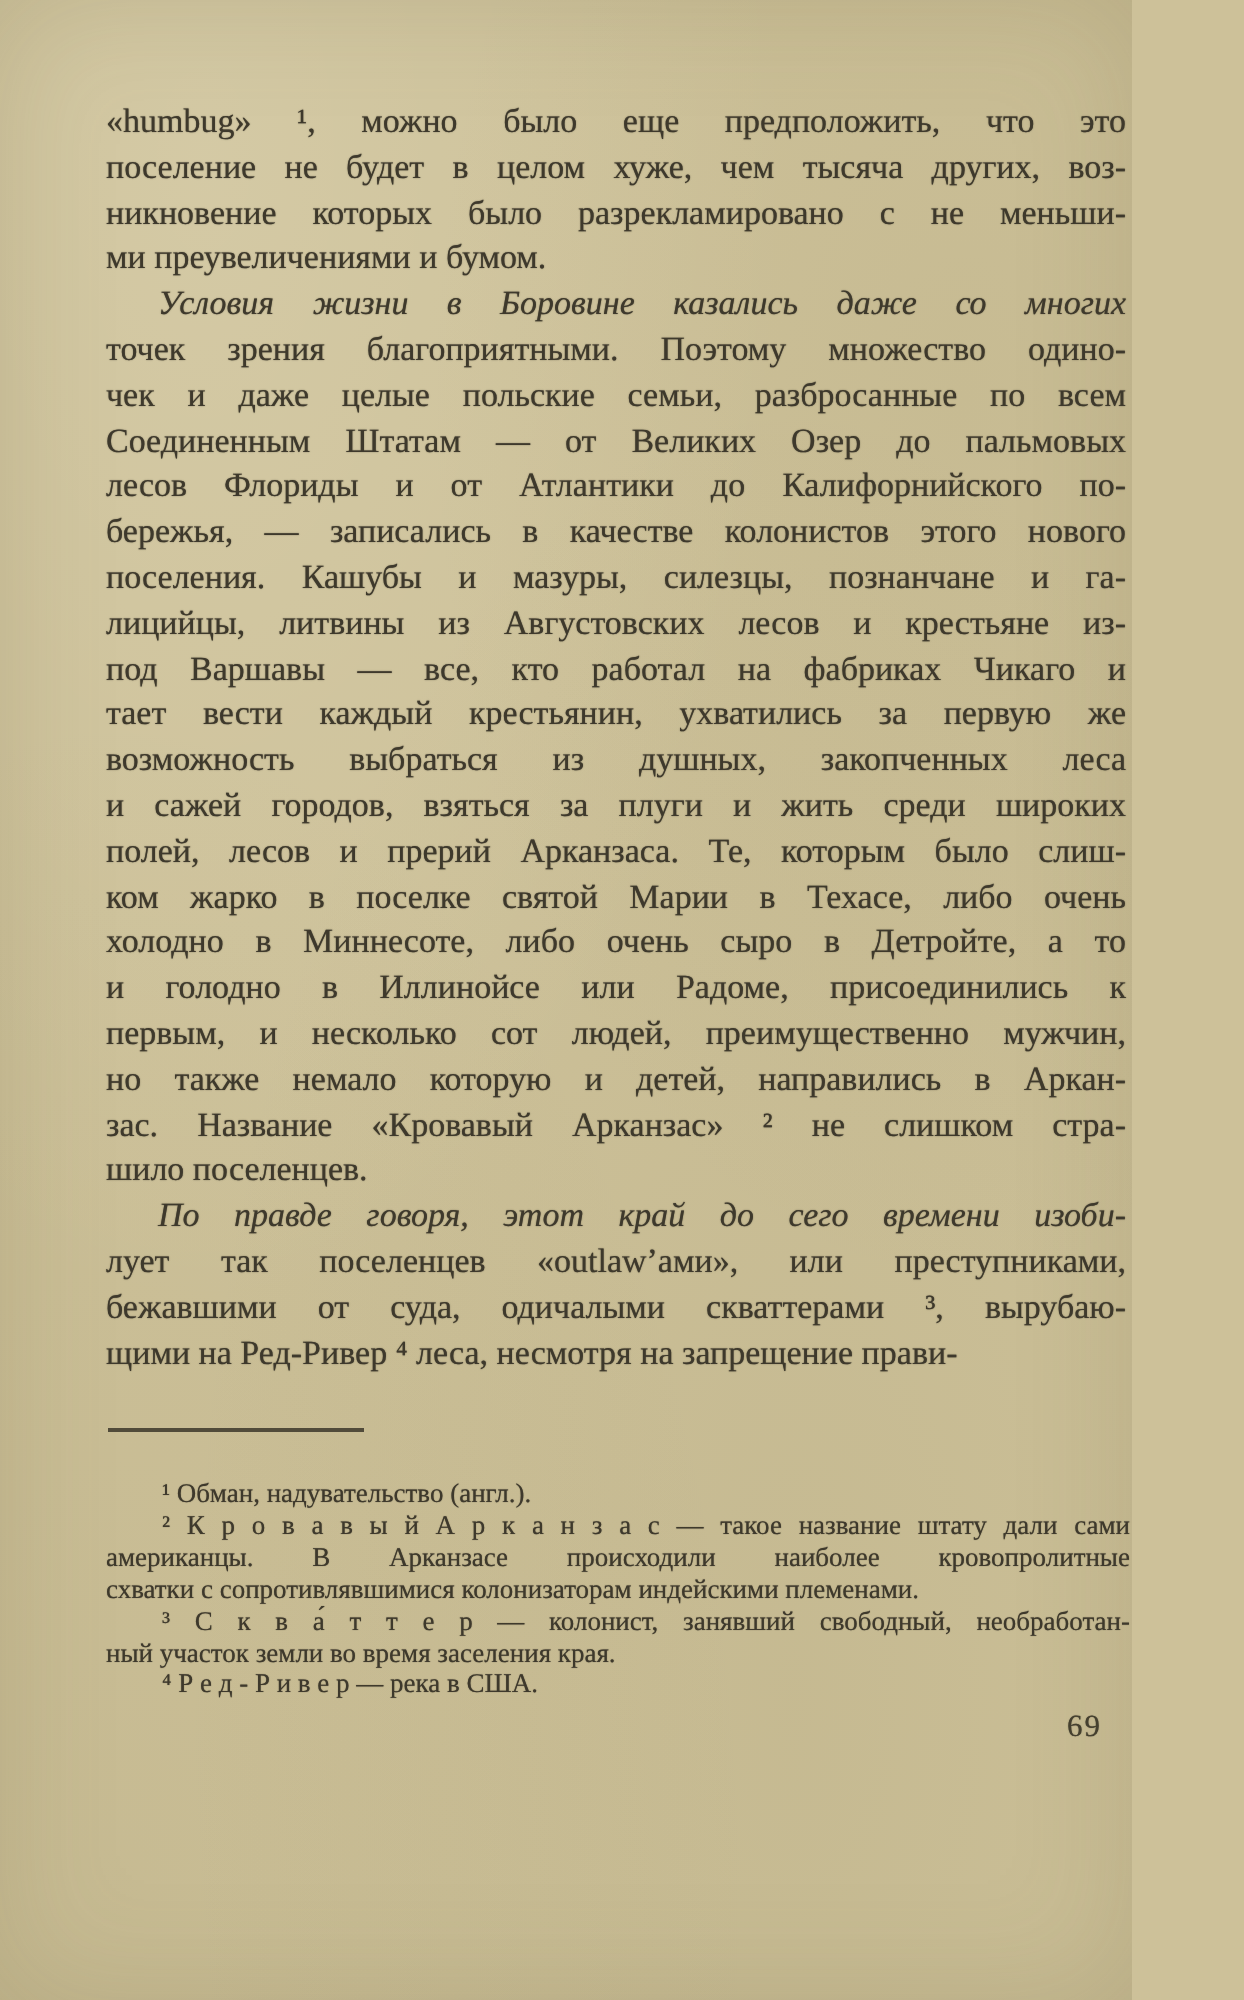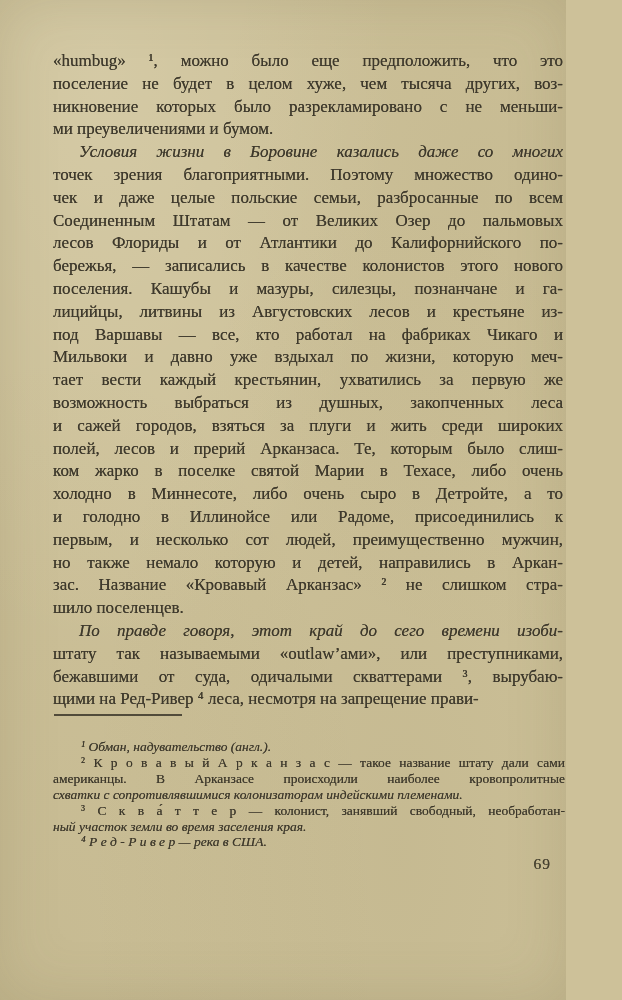--- a/index.html
+++ b/index.html
@@ -56,21 +56,21 @@
     top: 739px;
     width: 512px;
     font-size: 13.5px;
     line-height: 15.9px;
     text-shadow: 0 0 0.5px rgba(62,57,44,0.8);
   }
   .fn-line {
     text-align: justify;
     text-align-last: justify;
   }
-  .fn-line.lastline { text-align-last: left; font-style: italic; }
+  .fn-line.lastline { text-align-last: left; }
   .fn-line.indent { padding-left: 28px; }
   .pagenum {
     position: absolute;
     left: 41px;
     top: 855px;
     width: 510px;
     text-align: right;
     font-size: 15.5px;
     letter-spacing: 1px;
     color: #45402f;
@@ -88,34 +88,33 @@
       <div class="line lastline">ми преувеличениями и бумом.</div>
       <div class="line indent">Условия жизни в Боровине казались даже со многих</div>
       <div class="line">точек зрения благоприятными. Поэтому множество одино-</div>
       <div class="line">чек и даже целые польские семьи, разбросанные по всем</div>
       <div class="line">Соединенным Штатам — от Великих Озер до пальмовых</div>
       <div class="line">лесов Флориды и от Атлантики до Калифорнийского по-</div>
       <div class="line">бережья, — записались в качестве колонистов этого нового</div>
       <div class="line">поселения. Кашубы и мазуры, силезцы, познанчане и га-</div>
       <div class="line">лицийцы, литвины из Августовских лесов и крестьяне из-</div>
       <div class="line">под Варшавы — все, кто работал на фабриках Чикаго и</div>
-      <div class="line">Мильвоки и давно уже вздыхал по жизни, которую меч-</div>
       <div class="line">тает вести каждый крестьянин, ухватились за первую же</div>
       <div class="line">возможность выбраться из душных, закопченных леса</div>
       <div class="line">и сажей городов, взяться за плуги и жить среди широких</div>
       <div class="line">полей, лесов и прерий Арканзаса. Те, которым было слиш-</div>
       <div class="line">ком жарко в поселке святой Марии в Техасе, либо очень</div>
       <div class="line">холодно в Миннесоте, либо очень сыро в Детройте, а то</div>
       <div class="line">и голодно в Иллинойсе или Радоме, присоединились к</div>
       <div class="line">первым, и несколько сот людей, преимущественно мужчин,</div>
       <div class="line">но также немало которую и детей, направились в Аркан-</div>
       <div class="line">зас. Название «Кровавый Арканзас» ² не слишком стра-</div>
       <div class="line lastline">шило поселенцев.</div>
       <div class="line indent">По правде говоря, этот край до сего времени изоби-</div>
-      <div class="line">штату так называемыми «outlaw’ами», или преступниками,</div>
+      <div class="line">лует так поселенцев «outlaw’ами», или преступниками,</div>
       <div class="line">бежавшими от суда, одичалыми скваттерами ³, вырубаю-</div>
       <div class="line lastline">щими на Ред-Ривер ⁴ леса, несмотря на запрещение прави-</div>
     </div>
   <div class="fn-rule"></div>
   <div class="footnotes" id="footnotes-block">
       <div class="fn-line lastline indent">¹ Обман, надувательство (англ.).</div>
       <div class="fn-line indent">² К р о в а в ы й  А р к а н з а с — такое название штату дали сами</div>
       <div class="fn-line">американцы. В Арканзасе происходили наиболее кровопролитные</div>
       <div class="fn-line lastline">схватки с сопротивлявшимися колонизаторам индейскими племенами.</div>
       <div class="fn-line indent">³ С к в а́ т т е р — колонист, занявший свободный, необработан-</div>

